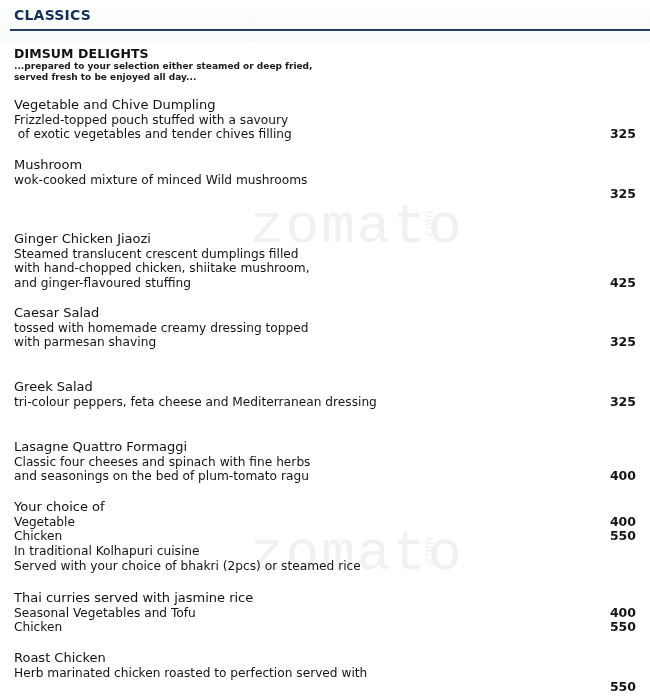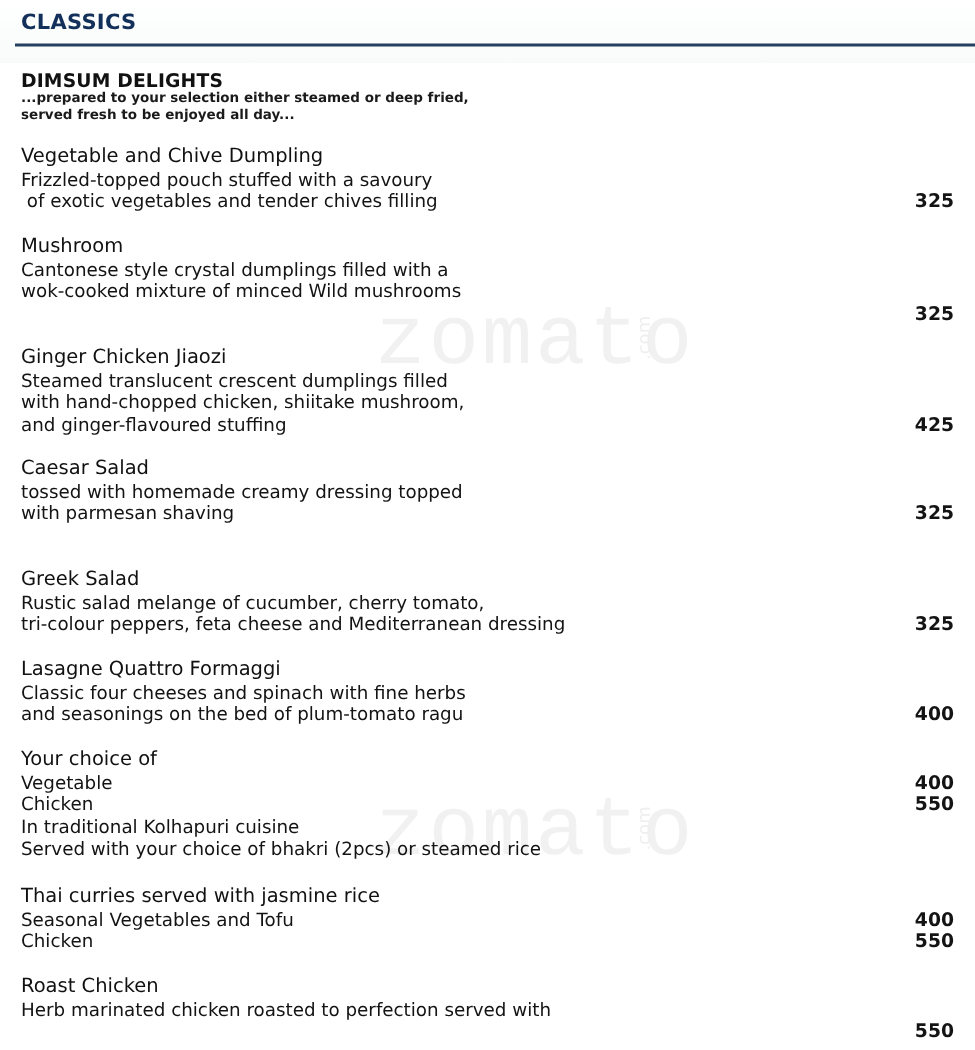--- a/index.html
+++ b/index.html
@@ -128,21 +128,20 @@
     <div class="line name">Vegetable and Chive Dumpling</div>
     <div class="line">Frizzled-topped pouch stuffed with a savoury</div>
     <div class="line">
       <span style="white-space:pre;"> of exotic vegetables and tender chives filling</span>
       <span class="price">325</span>
     </div>
   </div>
 
   <div class="item" style="top:158px;">
     <div class="line name">Mushroom</div>
-    <div class="line">Cantonese style crystal dumplings filled with a</div>
     <div class="line">wok-cooked mixture of minced Wild mushrooms</div>
     <div class="line">
       <span class="price">325</span>
     </div>
   </div>
 
   <div class="item" style="top:232px;">
     <div class="line name">Ginger Chicken Jiaozi</div>
     <div class="line">Steamed translucent crescent dumplings filled</div>
     <div class="line">with hand-chopped chicken, shiitake mushroom,</div>
@@ -156,21 +155,20 @@
     <div class="line name">Caesar Salad</div>
     <div class="line">tossed with homemade creamy dressing topped</div>
     <div class="line">
       <span>with parmesan shaving</span>
       <span class="price">325</span>
     </div>
   </div>
 
   <div class="item" style="top:380px;">
     <div class="line name">Greek Salad</div>
-    <div class="line">Rustic salad melange of cucumber, cherry tomato,</div>
     <div class="line">
       <span>tri-colour peppers, feta cheese and Mediterranean dressing</span>
       <span class="price">325</span>
     </div>
   </div>
 
   <div class="item" style="top:440px;">
     <div class="line name">Lasagne Quattro Formaggi</div>
     <div class="line">Classic four cheeses and spinach with fine herbs</div>
     <div class="line">

